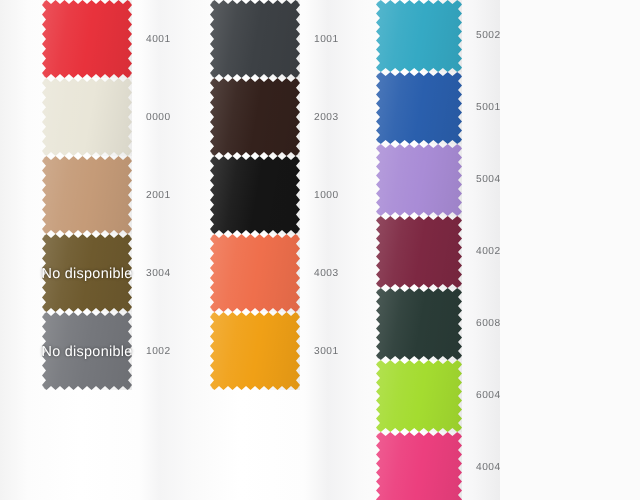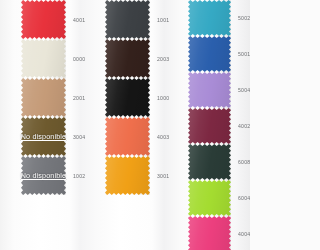--- a/index.html
+++ b/index.html
@@ -73,21 +73,20 @@
 
   .unavailable-label {
     position: relative;
     z-index: 3;
     color: #ffffff;
     font-size: 7.2px;
     letter-spacing: 0.15px;
     text-shadow: 0 0 1.5px rgba(0,0,0,0.55);
     white-space: nowrap;
     pointer-events: none;
-    text-decoration: underline;
   }
 
   .code-label {
     position: absolute;
     font-size: 5.1px;
     color: #6f7174;
     letter-spacing: 0.25px;
     white-space: nowrap;
   }
 </style>

